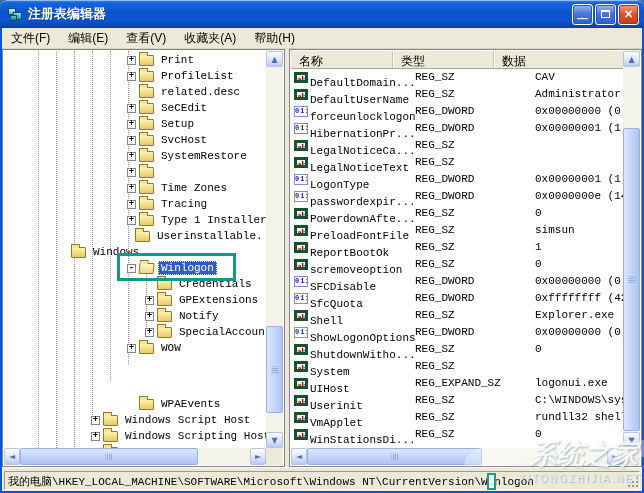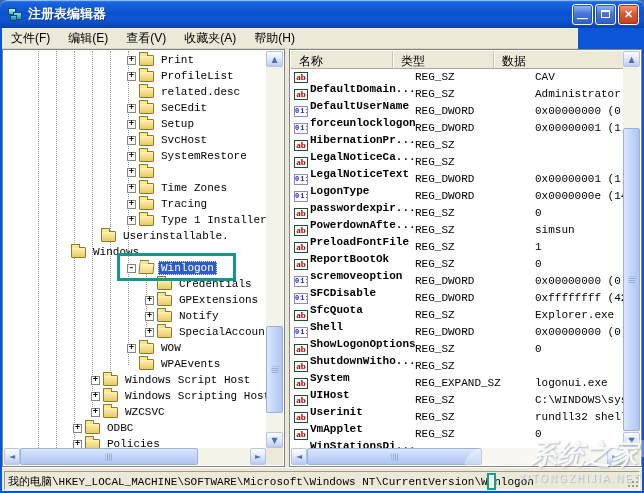--- a/index.html
+++ b/index.html
@@ -19,21 +19,21 @@
   .app-icon .b3{left:3px;top:9px;width:7px;height:6px;background:linear-gradient(#67C5E2,#1F7AA2);}
   .title-text{color:#fff;font-weight:bold;font-size:13px;text-shadow:1px 1px 1px #103A8C;}
   .tb-buttons{position:absolute;right:5px;top:4px;display:flex;gap:2px;}
   .tb-btn{width:21px;height:21px;border-radius:3px;border:1px solid #FFF;
     color:#fff;font:bold 11px/19px "Liberation Sans",sans-serif;text-align:center;}
   .tb-min,.tb-max{background:linear-gradient(#9DBCF4,#4A77DD 45%,#2E5BC7);box-shadow:inset 0 0 0 1px #2A57B8;}
   .tb-close{background:linear-gradient(#F29F7E,#DB5835 45%,#C23F1D);box-shadow:inset 0 0 0 1px #A83314;}
   .tb-min span{display:block;line-height:26px;}
   .tb-max span{display:inline-block;width:9px;height:8px;border:1px solid #fff;border-top-width:2px;margin-top:4px;}
   
-  .menubar{position:absolute;left:2px;top:28px;width:576px;height:21px;background:#ECE9D8;
+  .menubar{position:absolute;left:2px;top:28px;width:640px;height:21px;background:#ECE9D8;
     display:flex;align-items:center;font-size:12px;color:#000;border-bottom:1px solid #D8D5C4;}
   .menu-item{padding:2px 9px;white-space:nowrap;}
   
   .tree-pane{position:absolute;left:2px;top:49px;width:283px;height:418px;background:#fff;
     border:1px solid #848484;}
   .splitter{position:absolute;left:285px;top:49px;width:4px;height:418px;background:#ECE9D8;}
   .list-pane{position:absolute;left:289px;top:49px;width:353px;height:418px;background:#fff;
     border:1px solid #848484;}
   
   .tree-content{position:absolute;left:1px;top:1px;right:18px;bottom:18px;overflow:hidden;
@@ -55,23 +55,23 @@
   
   .list-header{position:absolute;left:1px;top:1px;right:18px;height:18px;background:#ECE9D8;
     display:flex;font-size:12px;color:#000;border-bottom:1px solid #ACA899;}
   .hcell{padding:2px 0 0 8px;border-right:1px solid #C9C5B2;box-shadow:1px 0 0 #fff;}
   .hc0{width:102px;}.hc1{width:101px;}.hc2{flex:1;border-right:none;box-shadow:none;}
   .list-rows{position:absolute;left:1px;top:19px;right:18px;bottom:18px;overflow:hidden;
     font-family:"Liberation Mono","DejaVu Sans Mono",monospace;font-size:11px;}
   .lrow{position:relative;height:17px;}
   .vicon{position:absolute;left:3px;top:3px;width:14px;height:11px;background:#fff;
     text-align:center;overflow:hidden;}
-  .vicon.string{border:1px solid #14532d;color:#C00000;font:bold 9px/9px "Liberation Serif",serif;}
+  .vicon.string{border:3px solid #14532d;color:#C00000;font:bold 9px/9px "Liberation Serif",serif;}
   .vicon.binary{border:1px solid #8A8ACC;color:#2222CC;font:bold 7px/9px "Liberation Mono",monospace;letter-spacing:1px;}
-  .c-name{position:absolute;left:19px;top:14px;width:128px;white-space:nowrap;overflow:hidden;font-weight:bold;}
+  .c-name{position:absolute;left:19px;top:8px;width:128px;white-space:nowrap;overflow:hidden;}
   .c-type{position:absolute;left:124px;top:2px;width:118px;white-space:nowrap;}
   .c-data{position:absolute;left:244px;top:2px;right:0;white-space:nowrap;overflow:hidden;}
   
   .sb-v{position:absolute;top:1px;right:1px;width:17px;bottom:18px;background:#F4F3EA;}
   .sb-h{position:absolute;left:1px;bottom:1px;right:18px;height:17px;background:#F4F3EA;}
   .sb-btn{position:absolute;width:17px;height:16px;border:1px solid #B3C4E8;border-radius:2px;
     background:linear-gradient(#FEFEFE,#CCD9F4 80%,#B8C8EE);color:#4D6FB8;
     font:8px/15px "DejaVu Sans",sans-serif;text-align:center;}
   .sb-h .sb-btn{width:16px;height:17px;line-height:16px;}
   .sb-up{top:0;left:0;} .sb-down{bottom:0;left:0;}
@@ -196,21 +196,21 @@
           <div class="trow" style="padding-left: 123px;">
             <span class="ebox">+</span>
             <span class="folder"></span>
             <span class="tlabel">Tracing</span>
           </div>
           <div class="trow" style="padding-left: 123px;">
             <span class="ebox">+</span>
             <span class="folder"></span>
             <span class="tlabel">Type 1 Installer</span>
           </div>
-          <div class="trow" style="padding-left: 85px;">
+          <div class="trow" style="padding-left: 119px;">
             <span class="ebox none"></span>
             <span class="folder"></span>
             <span class="tlabel">Userinstallable.</span>
           </div>
           <div class="trow" style="padding-left: 55px;">
             <span class="ebox none"></span>
             <span class="folder"></span>
             <span class="tlabel">Windows</span>
           </div>
           <div class="trow" style="padding-left: 123px;">
@@ -236,21 +236,21 @@
           <div class="trow" style="padding-left: 141px;">
             <span class="ebox">+</span>
             <span class="folder"></span>
             <span class="tlabel">SpecialAccoun</span>
           </div>
           <div class="trow" style="padding-left: 123px;">
             <span class="ebox">+</span>
             <span class="folder"></span>
             <span class="tlabel">WOW</span>
           </div>
-          <div class="trow" style="padding-left: 123px;">
+          <div class="trow" style="padding-left: 123px; margin-top: 40px;">
             <span class="ebox none"></span>
             <span class="folder"></span>
             <span class="tlabel">WPAEvents</span>
           </div>
           <div class="trow" style="padding-left: 87px;">
             <span class="ebox">+</span>
             <span class="folder"></span>
             <span class="tlabel">Windows Script Host</span>
           </div>
           <div class="trow" style="padding-left: 87px;">

